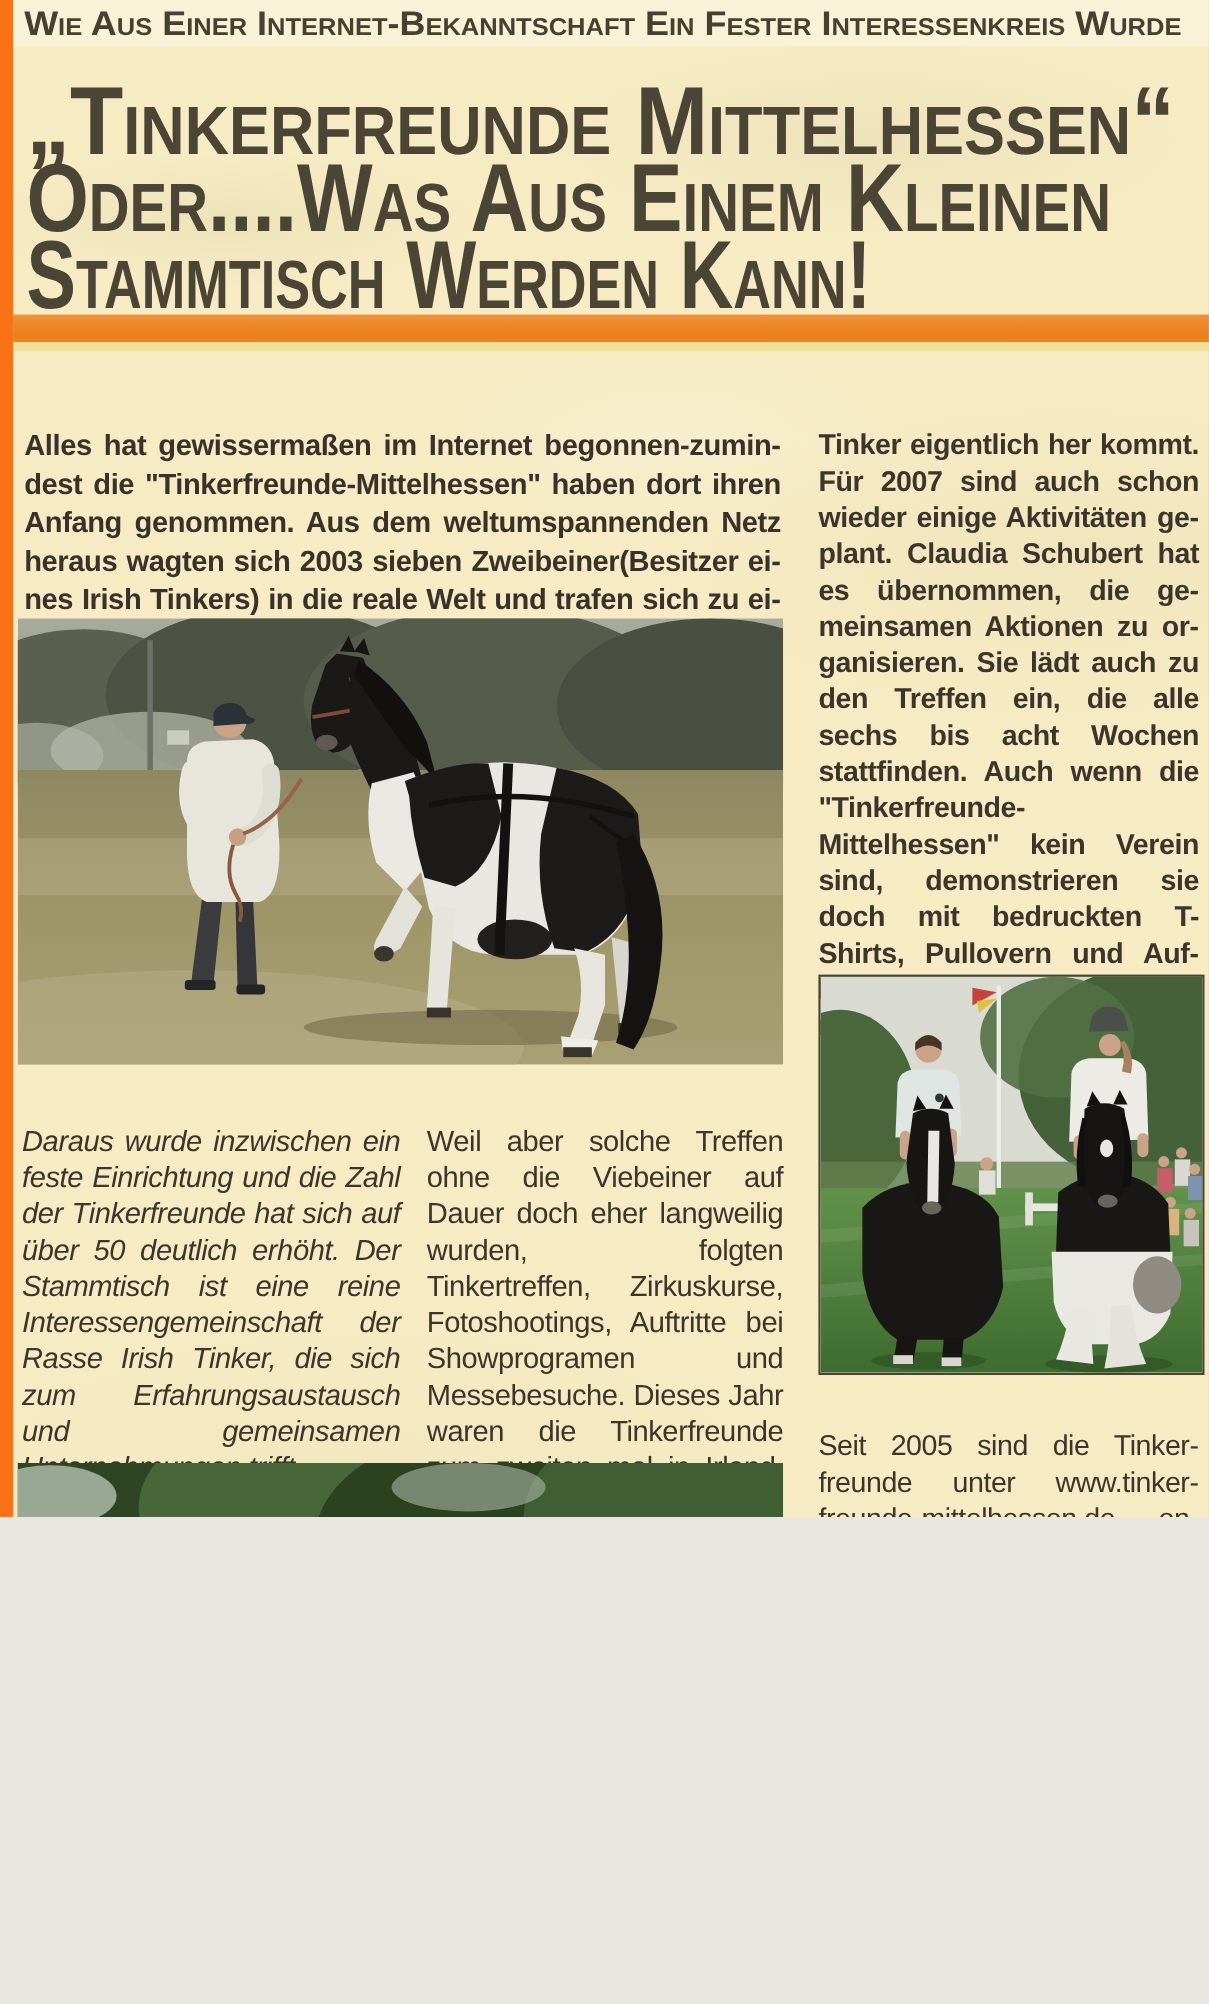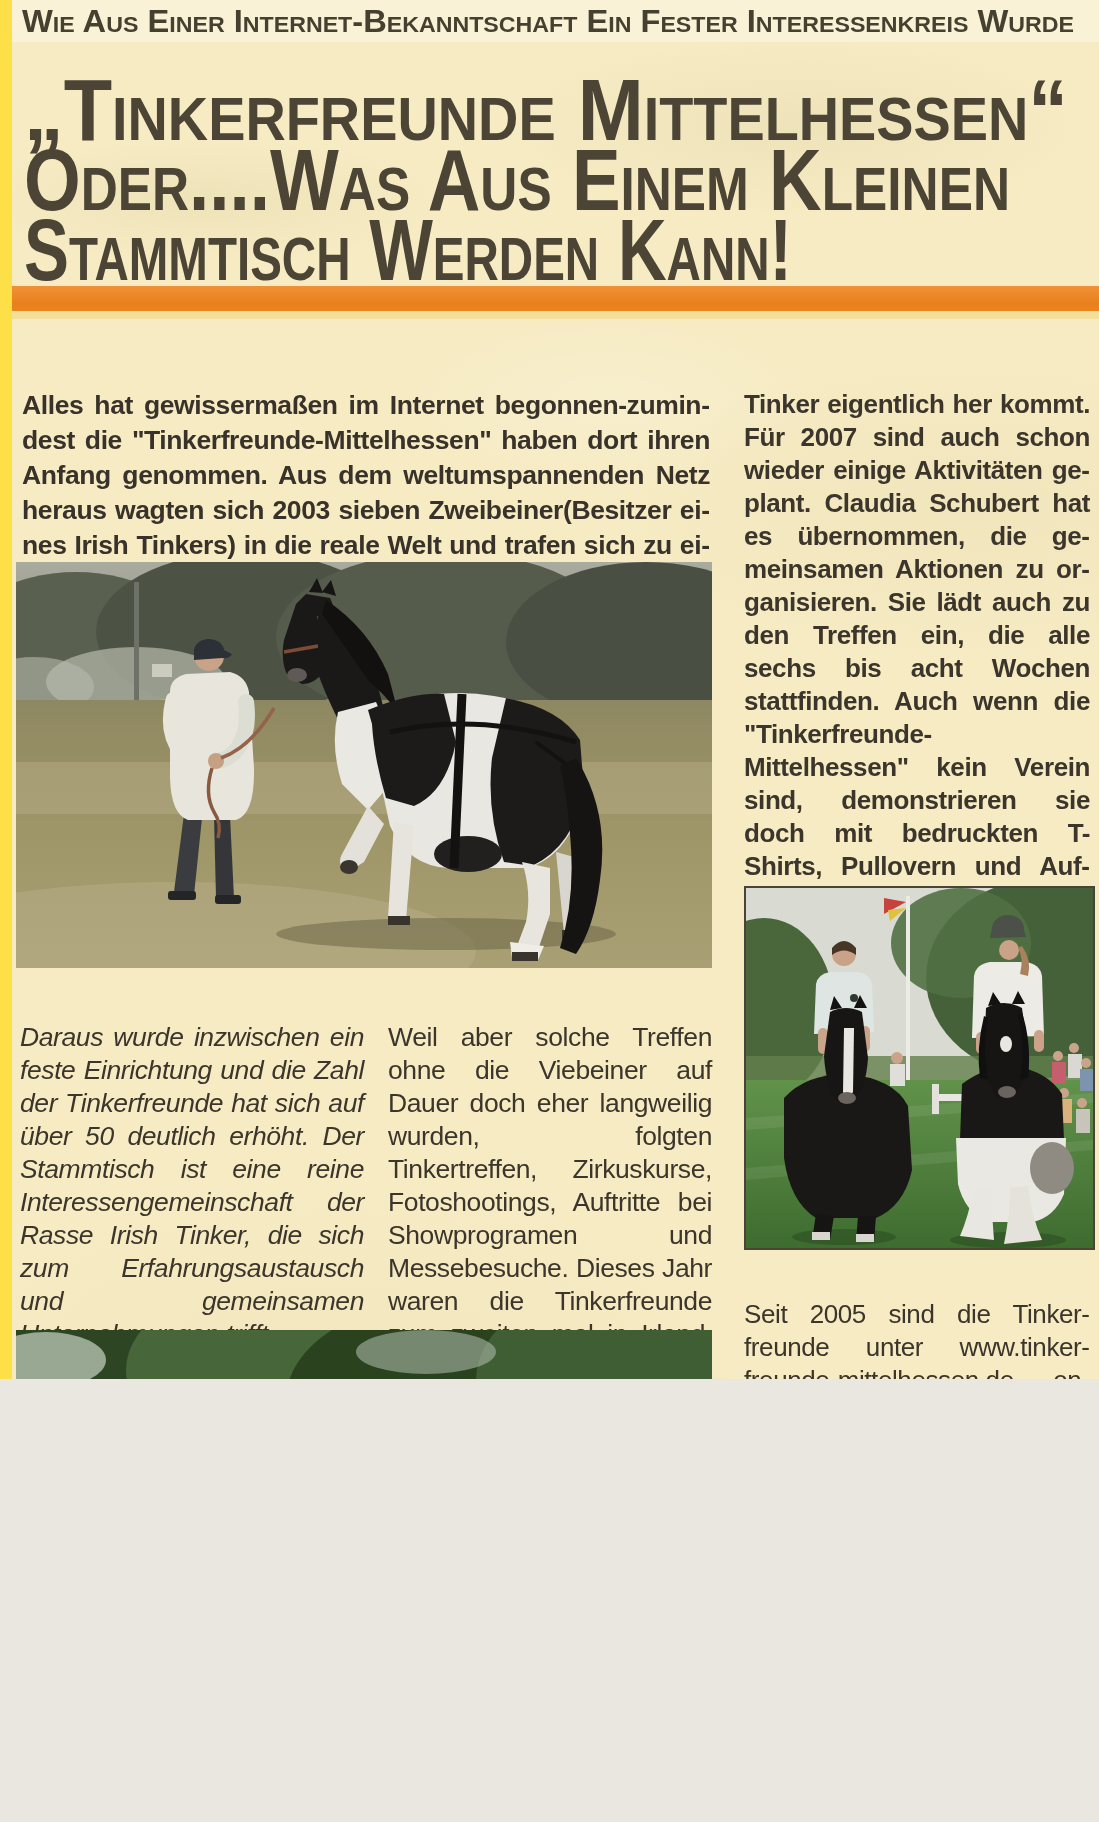--- a/index.html
+++ b/index.html
@@ -1,17 +1,17 @@
 <!DOCTYPE html>
 <html lang="de"><head>
 <meta charset="utf-8">
 <style>
   html,body{margin:0;padding:0;background:#e9e7df;}
   #screen{position:relative;width:1099px;height:1379px;overflow:hidden;
-          font-family:"Liberation Sans", sans-serif;background:#fde047;}
+          font-family:"Liberation Sans", sans-serif;background:#f97316;}
   .paper{position:absolute;left:12px;top:0;width:1087px;height:1822px;
          background:#f6ebc3;}
   .paper::before{content:"";position:absolute;inset:0;pointer-events:none;
     background:
       radial-gradient(ellipse 340px 90px at 18% 11%, rgba(164,150,88,.10), transparent 70%),
       radial-gradient(ellipse 420px 130px at 72% 7%, rgba(150,138,78,.09), transparent 70%),
       radial-gradient(ellipse 520px 220px at 88% 28%, rgba(168,150,90,.07), transparent 70%),
       radial-gradient(ellipse 600px 260px at 30% 75%, rgba(160,146,86,.05), transparent 70%),
       radial-gradient(ellipse 300px 120px at 55% 22%, rgba(255,255,255,.18), transparent 70%);}
   .top-light{position:absolute;left:12px;top:0;width:1087px;height:42px;

